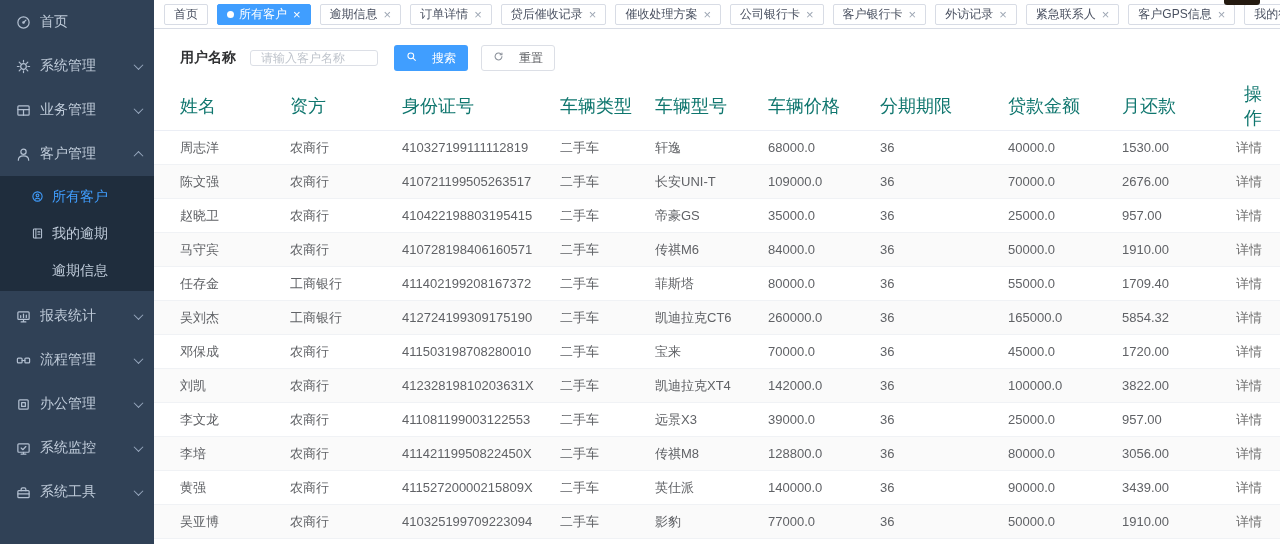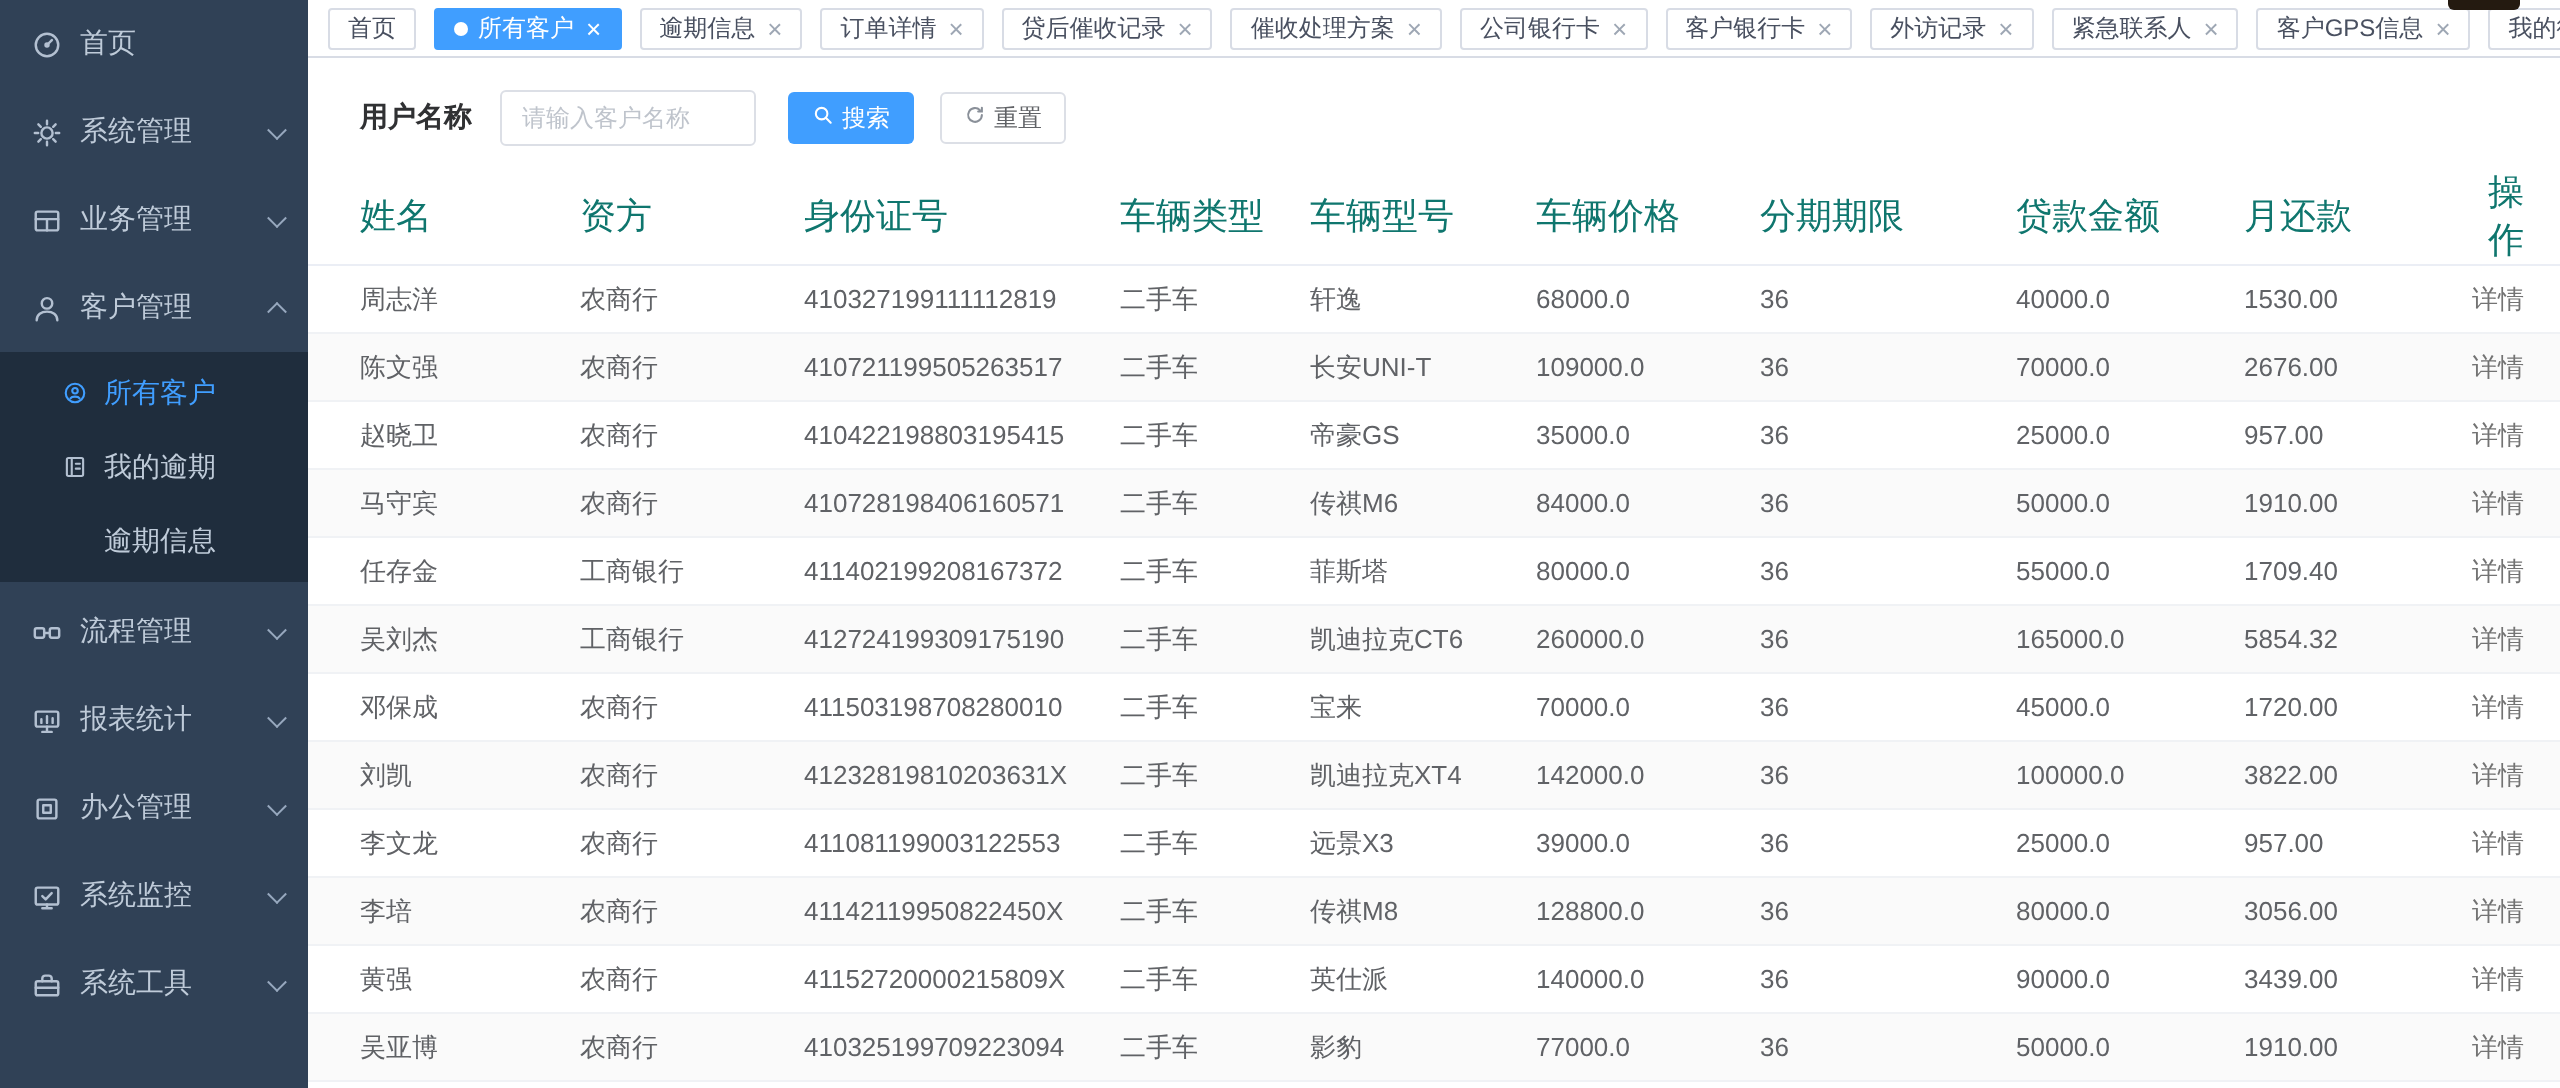--- a/index.html
+++ b/index.html
@@ -28,23 +28,23 @@
   .tab { flex:0 0 auto; height:21px; display:inline-flex; align-items:center; gap:5px; padding:0 9px; border:1px solid #d8dce5; background:#fff; color:#495060; font-size:12px; border-radius:2px; cursor:pointer; }
   .tab .dot { width:7px; height:7px; border-radius:50%; background:#fff; }
   .tab .close { font-size:13px; line-height:1; color:#9ea7b4; margin-left:1px; cursor:pointer; }
   .tab.active { background:#409eff; border-color:#409eff; color:#fff; }
   .tab.active .close { color:#fff; }
   .avatar-sliver { position:absolute; top:0; right:20px; width:36px; height:5px; background:#241a10; border-radius:0 0 3px 3px; z-index:5; }
 
   .content { flex:1; background:#fff; overflow:hidden; }
   .search-row { display:flex; align-items:center; margin:16px 0 11px 26px; }
   .search-label { font-size:14px; font-weight:700; color:#303133; margin-right:14px; }
-  .search-input { width:128px; height:28px; border:1px solid #dcdfe6; border-radius:3px; padding:0 10px; font-size:12px; color:#ef4444; outline:none; }
+  .search-input { width:128px; height:16px; border:1px solid #dcdfe6; border-radius:3px; padding:0 10px; font-size:12px; color:#ef4444; outline:none; }
   .search-input::placeholder { color:#bfc4cc; }
-  .btn { height:26px; display:inline-flex; align-items:center; gap:4px; border-radius:3px; font-size:12px; padding:0 11px; cursor:pointer; border:1px solid transparent; background:#fff; }
+  .btn { height:26px; display:inline-flex; align-items:center; gap:15px; border-radius:3px; font-size:12px; padding:0 11px; cursor:pointer; border:1px solid transparent; background:#fff; }
   .btn svg { width:11px; height:11px; fill:none; stroke-width:1.5; stroke-linecap:round; }
   .btn-primary { background:#409eff; color:#fff; margin-left:16px; }
   .btn-primary svg { stroke:#fff; }
   .btn-plain { color:#606266; border-color:#dcdfe6; margin-left:13px; }
   .btn-plain svg { stroke:#8a9099; }
 
   table { width:100%; border-collapse:collapse; table-layout:fixed; }
   th { height:30px; font-size:18px; color:#0f766e; font-weight:400; text-align:left; border-bottom:1px solid #ebeef5; }
   td { height:34px; font-size:13px; color:#606266; border-bottom:1px solid #f0f2f5; overflow:hidden; white-space:nowrap; }
   tbody tr:nth-child(even) { background:#fafafa; }
@@ -125,36 +125,36 @@
           </span>
           <span class="slabel">我的逾期</span>
         </div>
         <div class="sub-item noicon">
           <span class="slabel">逾期信息</span>
         </div>
       </div>
       <div class="side-item">
         <span class="sicon">
           <svg viewBox="0 0 16 16">
+            <rect x="2" y="3" width="12" height="8" rx="1"></rect>
+            <path d="M5 9V7M8 9V5.5M11 9V6.5M8 11v2.2M5.5 13.8h5"></path>
+          </svg>
+        </span>
+        <span class="slabel">报表统计</span>
+        <span class="chev"></span>
+      </div>
+      <div class="side-item">
+        <span class="sicon">
+          <svg viewBox="0 0 16 16">
             <rect x="1.5" y="5.5" width="5" height="5" rx="1"></rect>
             <rect x="9.5" y="5.5" width="5" height="5" rx="1"></rect>
             <path d="M6.5 8h3"></path>
           </svg>
         </span>
         <span class="slabel">流程管理</span>
-        <span class="chev"></span>
-      </div>
-      <div class="side-item">
-        <span class="sicon">
-          <svg viewBox="0 0 16 16">
-            <rect x="2" y="3" width="12" height="8" rx="1"></rect>
-            <path d="M5 9V7M8 9V5.5M11 9V6.5M8 11v2.2M5.5 13.8h5"></path>
-          </svg>
-        </span>
-        <span class="slabel">报表统计</span>
         <span class="chev"></span>
       </div>
       <div class="side-item">
         <span class="sicon">
           <svg viewBox="0 0 16 16">
             <rect x="3" y="3" width="10" height="10" rx="1"></rect>
             <rect x="6" y="6" width="4" height="4"></rect>
           </svg>
         </span>
         <span class="slabel">办公管理</span>

